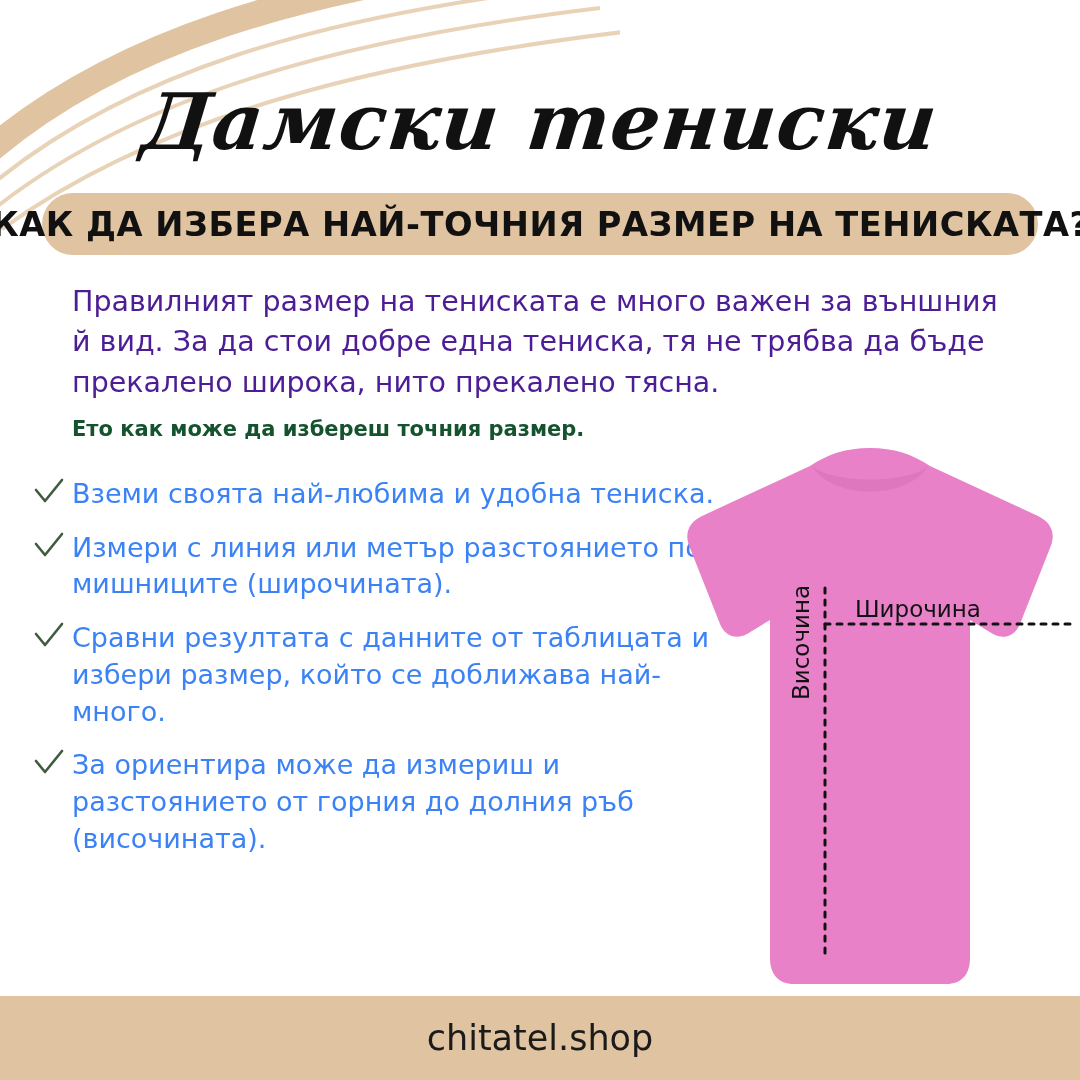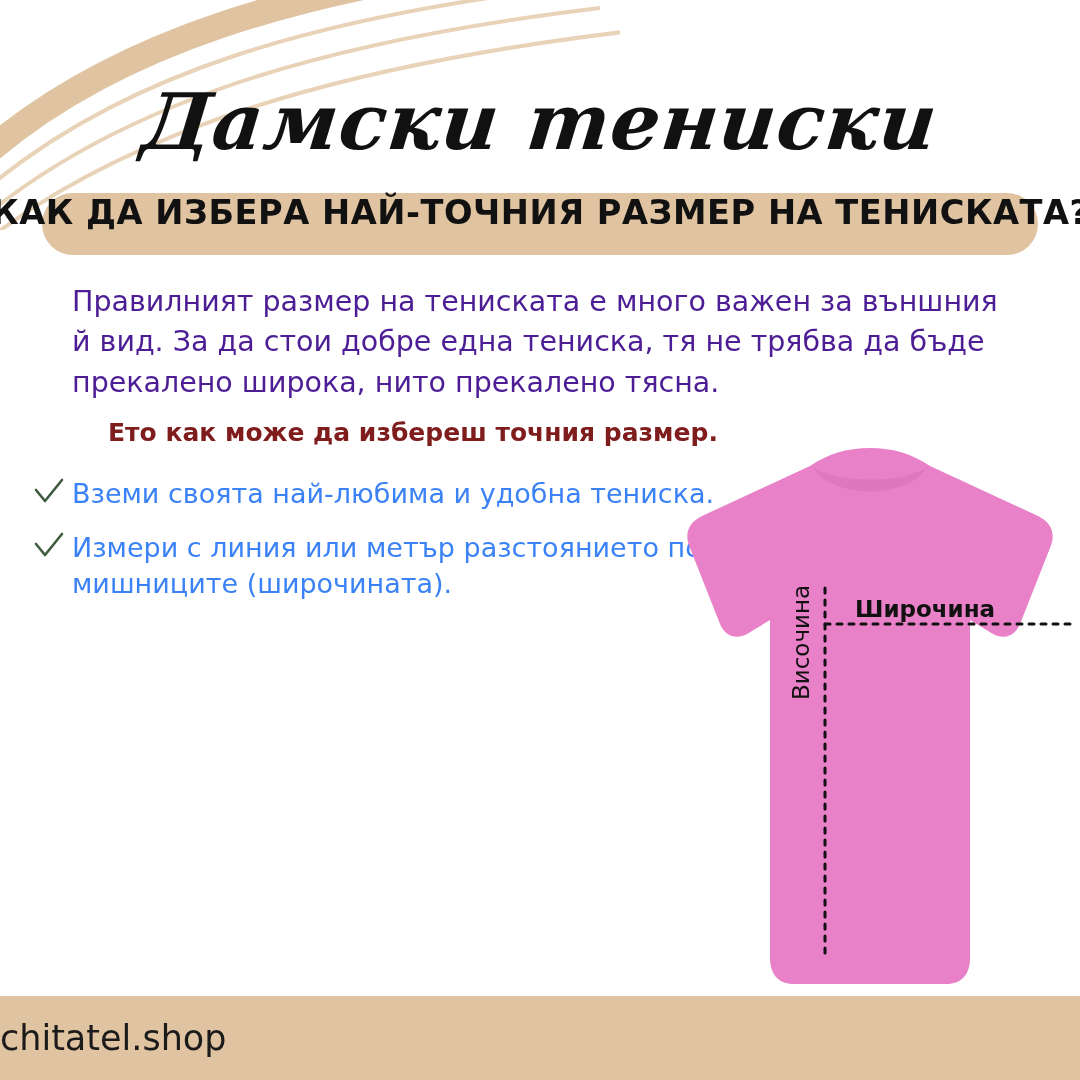--- a/index.html
+++ b/index.html
@@ -44,20 +44,21 @@
   
   .banner {
     position: absolute;
     top: 193px;
     left: 42px;
     width: 996px;
     height: 62px;
     background: #e0c3a0;
     border-radius: 31px;
     display: flex;
+    align-items: center;
     justify-content: center;
   }
   .banner-text {
     font-family: "DejaVu Sans", "Liberation Sans", sans-serif;
     font-weight: 700;
     font-size: 33px;
     letter-spacing: 0.5px;
     color: #111111;
     white-space: nowrap;
     transform: scaleX(1.02);
@@ -71,25 +72,24 @@
     width: 950px;
     font-size: 28.5px;
     line-height: 1.42;
     color: #4c1d95;
   }
   .intro-lead {
     position: absolute;
     top: 415px;
     left: 72px;
     width: 950px;
-    font-size: 25px;
+    font-size: 21px;
     font-weight: 700;
     line-height: 1.4;
-    color: #7f1d1d;
-    margin-left: 36px;
+    color: #14532d;
   }
 
   
   .checklist {
     position: absolute;
     top: 476px;
     left: 34px;
     width: 700px;
   }
   .check-item {
@@ -118,21 +118,20 @@
     width: 420px;
     height: 562px;
   }
   .shirt-wrap svg { display: block; }
   .label-width {
     position: absolute;
     top: 596px;
     left: 855px;
     font-size: 23px;
     color: #111111;
-    font-weight: bold;
   }
   .label-height {
     position: absolute;
     top: 700px;
     left: 788px;
     font-size: 23px;
     color: #111111;
     transform: rotate(-90deg);
     transform-origin: left top;
     white-space: nowrap;
@@ -141,21 +140,21 @@
   
   .footer {
     position: absolute;
     left: 0;
     bottom: 0;
     width: 1080px;
     height: 84px;
     background: #e0c3a0;
     display: flex;
     align-items: center;
-    justify-content: flex-start;
+    justify-content: center;
   }
   .footer-text {
     font-size: 35px;
     color: #1b1b1b;
   }
 </style>
 </head>
 <body>
 
 <div class="corner-deco">
@@ -189,21 +188,37 @@
 
   <div class="check-item">
     <span class="check-mark">
       <svg width="30" height="28" viewBox="0 0 30 28">
           <path d="M2 12 L11 23 L28 2" stroke="#3f5c3f" stroke-width="2.6" fill="none" stroke-linecap="round" stroke-linejoin="round"></path>
         </svg>
     </span>
     <span class="check-text">Измери с линия или метър разстоянието под мишниците (широчината).</span>
   </div>
 
-
+  <div class="check-item">
+    <span class="check-mark">
+      <svg width="30" height="28" viewBox="0 0 30 28">
+          <path d="M2 12 L11 23 L28 2" stroke="#3f5c3f" stroke-width="2.6" fill="none" stroke-linecap="round" stroke-linejoin="round"></path>
+        </svg>
+    </span>
+    <span class="check-text">Сравни резултата с данните от таблицата и избери размер, който се доближава най-много.</span>
+  </div>
+
+  <div class="check-item">
+    <span class="check-mark">
+      <svg width="30" height="28" viewBox="0 0 30 28">
+          <path d="M2 12 L11 23 L28 2" stroke="#3f5c3f" stroke-width="2.6" fill="none" stroke-linecap="round" stroke-linejoin="round"></path>
+        </svg>
+    </span>
+    <span class="check-text">За ориентира може да измериш и разстоянието от горния до долния ръб (височината).</span>
+  </div>
 
 
 </div>
 
 <div class="shirt-wrap">
   <svg width="420" height="562" viewBox="0 0 420 562">
     <path d="M150 28
              C 168 16, 186 10, 210 10
              C 234 10, 252 16, 270 28
              L 378 78

